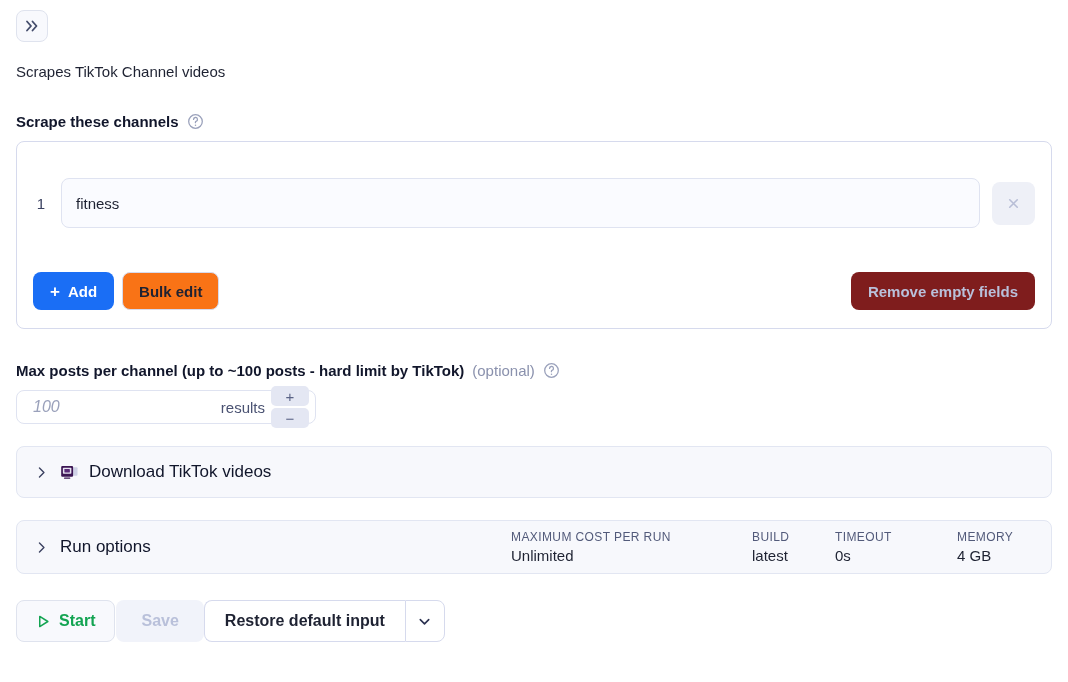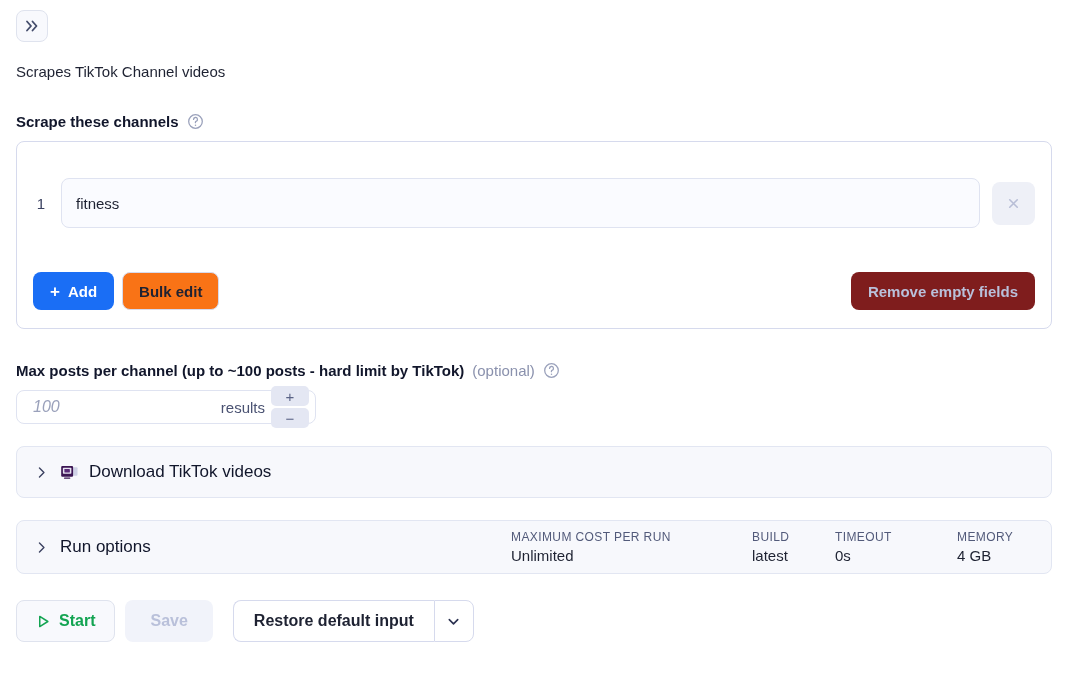--- a/index.html
+++ b/index.html
@@ -159,24 +159,24 @@
   
   .toolbar { display: flex; align-items: center; margin-top: 26px; }
   .btn-start {
     background: #f8f9fd; border-color: #dfe3ee;
     color: #13a452; font-weight: bold; height: 42px; padding: 0 19px;
     font-size: 16px;
   }
   .btn-start .play { display: inline-flex; }
   .btn-save {
     background: #f1f3fa; color: #b9c0da; font-weight: bold;
-    height: 42px; padding: 0 24px; margin-left: 10px;
+    height: 42px; padding: 0 24px; margin-left: 1px;
     font-size: 16px; cursor: default;
   }
-  .split { display: inline-flex; margin-left: 20px; }
+  .split { display: inline-flex; }
   .btn-restore {
     background: #ffffff; border: 1px solid #d6daed;
     border-right: none;
     border-radius: 8px 0 0 8px; height: 42px; padding: 0 20px;
     font-weight: bold; font-size: 16px; color: #1e2232;
   }
   .btn-caret {
     background: #ffffff; border: 1px solid #d6daed;
     border-radius: 0 8px 8px 0; height: 42px; width: 40px;
     display: flex; align-items: center; justify-content: center;

